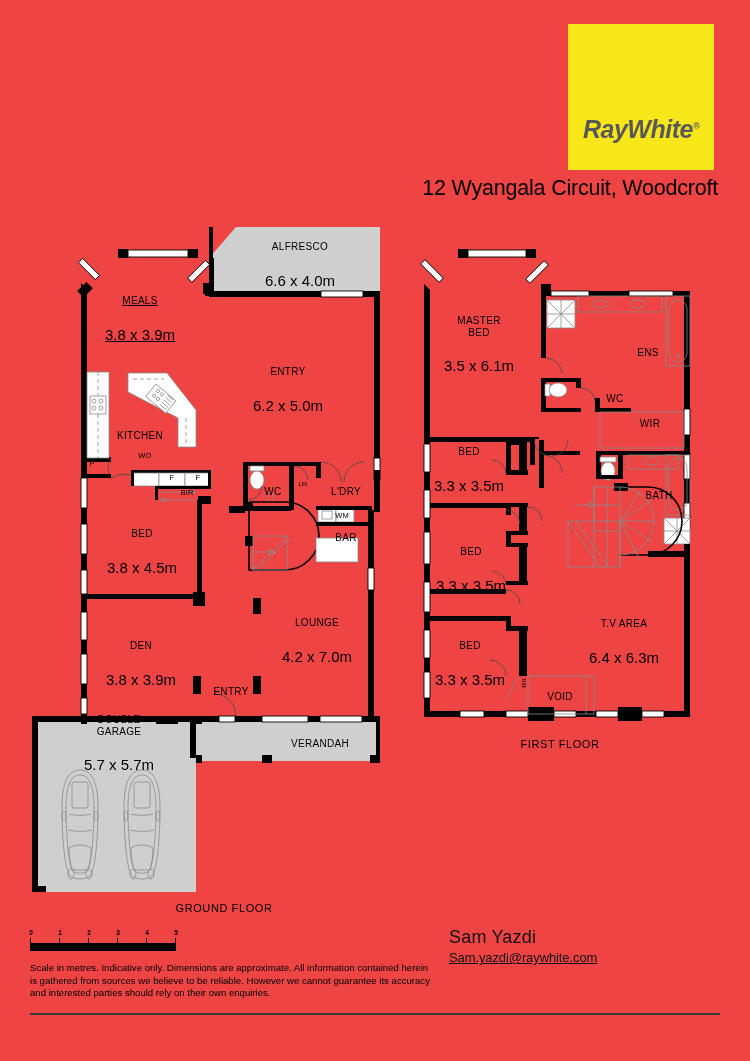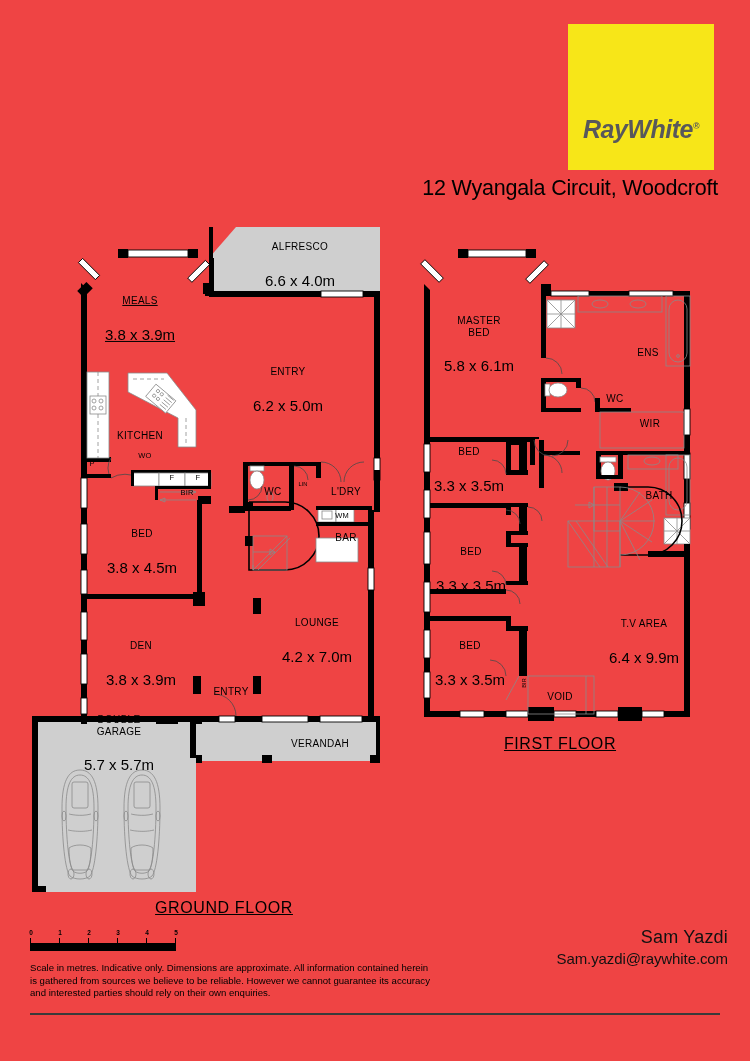--- a/index.html
+++ b/index.html
@@ -72,24 +72,23 @@
   }
   .rl-name { font-size: 10px; letter-spacing: 0.3px; }
   .rl-dim  { font-size: 15px; }
   .rl-small { font-size: 7.5px; letter-spacing: 0.2px; }
   .rl-tiny  { font-size: 5.6px; letter-spacing: 0.1px; }
   .rl-vert {
     transform: translate(-50%, -50%) rotate(-90deg);
   }
   .floor-caption {
     position: absolute;
-    font-size: 16px;
+    font-size: 11px;
     letter-spacing: 0.6px;
     transform: translate(-50%, -50%);
-    text-decoration: underline;
   }
 
   
   #scale-wrap {
     position: absolute;
     left: 30px; top: 931px;
     width: 150px; height: 22px;
   }
   #scale-bar {
     position: absolute;
@@ -119,28 +118,28 @@
     color: #000;
   }
   #footer-rule {
     position: absolute;
     left: 30px; top: 1013px;
     width: 690px; height: 2px;
     background: #3a3a3a;
   }
   #agent {
     position: absolute;
-    left: 478px; top: 927px;
+    left: 449px; top: 927px;
     width: 250px;
-    text-align: right;
+    text-align: left;
     color: #111;
   }
   #agent-name { font-size: 18px; letter-spacing: 0.2px; }
   #agent-phone { font-size: 21px; margin-top: 1px; letter-spacing: 0.2px; }
-  #agent-email { font-size: 15px; margin-top: 2px; letter-spacing: -0.1px; }
+  #agent-email { font-size: 13px; margin-top: 2px; letter-spacing: -0.1px; text-decoration: underline; }
 </style>
 </head>
 <body>
 
 <div id="page">
 
   <div id="logo-box">
     <div id="logo-text"><span>RayWhite</span><span id="logo-reg">®</span></div>
   </div>
 
@@ -612,21 +611,21 @@
   <div class="room-label rl-small" style="left:198px; top:478px;">F</div>
   <div class="room-label rl-small" style="left:187px; top:493px;">BIR</div>
   <div class="room-label rl-tiny" style="left:303px; top:484px;">LIN</div>
   <div class="room-label rl-small" style="left:342px; top:516px;">WM</div>
 
   <div class="floor-caption" style="left:224px; top:908px;">GROUND FLOOR</div>
 
   <div class="room-label" style="left:479px; top:345px;">
     <div class="rl-name" style="white-space:pre-line;">MASTER
 BED</div>
-    <div class="rl-dim">5.8 x 6.1m</div>
+    <div class="rl-dim">3.5 x 6.1m</div>
   </div>
   <div class="room-label" style="left:648px; top:353px;">
     <div class="rl-name">ENS</div>
   </div>
   <div class="room-label" style="left:615px; top:399px;">
     <div class="rl-name">WC</div>
   </div>
   <div class="room-label" style="left:650px; top:424px;">
     <div class="rl-name">WIR</div>
   </div>
@@ -638,23 +637,23 @@
     <div class="rl-name">BATH</div>
   </div>
   <div class="room-label" style="left:471px; top:570px;">
     <div class="rl-name">BED</div>
     <div class="rl-dim">3.3 x 3.5m</div>
   </div>
   <div class="room-label" style="left:470px; top:664px;">
     <div class="rl-name">BED</div>
     <div class="rl-dim">3.3 x 3.5m</div>
   </div>
-  <div class="room-label" style="left:644px; top:642px;">
+  <div class="room-label" style="left:624px; top:642px;">
     <div class="rl-name">T.V AREA</div>
-    <div class="rl-dim">6.4 x 9.9m</div>
+    <div class="rl-dim">6.4 x 6.3m</div>
   </div>
   <div class="room-label" style="left:560px; top:697px;">
     <div class="rl-name">VOID</div>
   </div>
 
   <div class="room-label rl-tiny rl-vert" style="left:524px; top:455px;">BIR</div>
   <div class="room-label rl-tiny rl-vert" style="left:524px; top:522px;">LIN</div>
   <div class="room-label rl-tiny rl-vert" style="left:524px; top:570px;">BIR</div>
   <div class="room-label rl-tiny rl-vert" style="left:524px; top:683px;">BIR</div>
 

